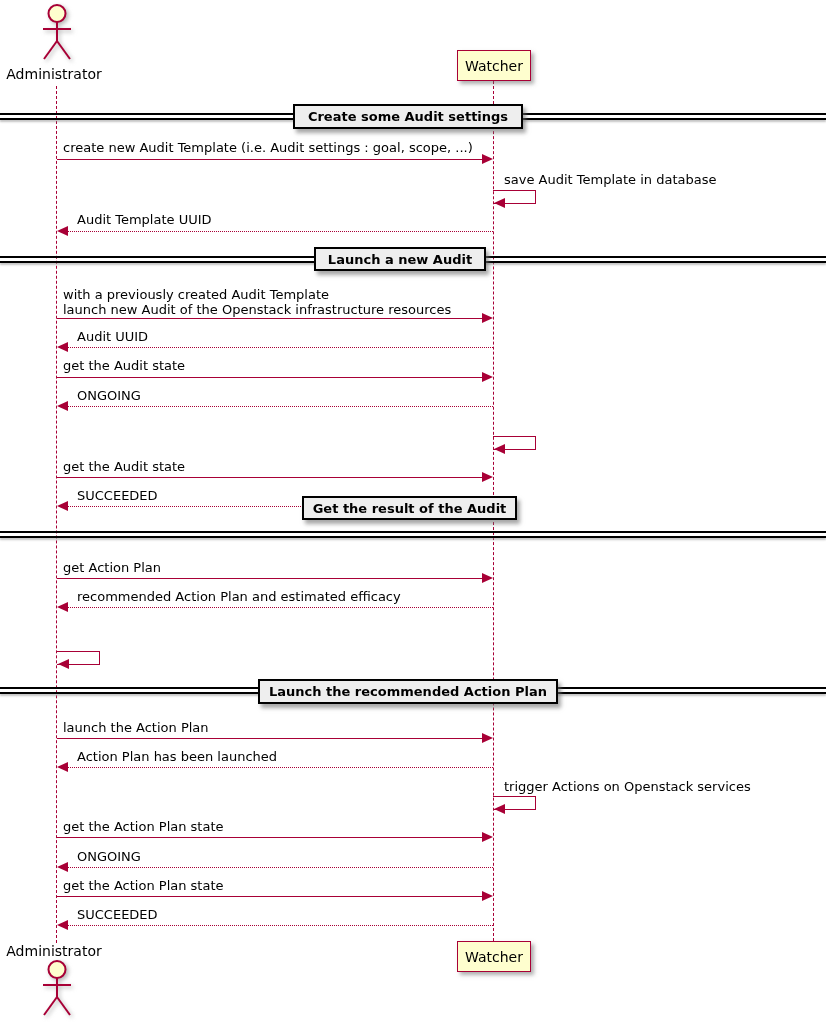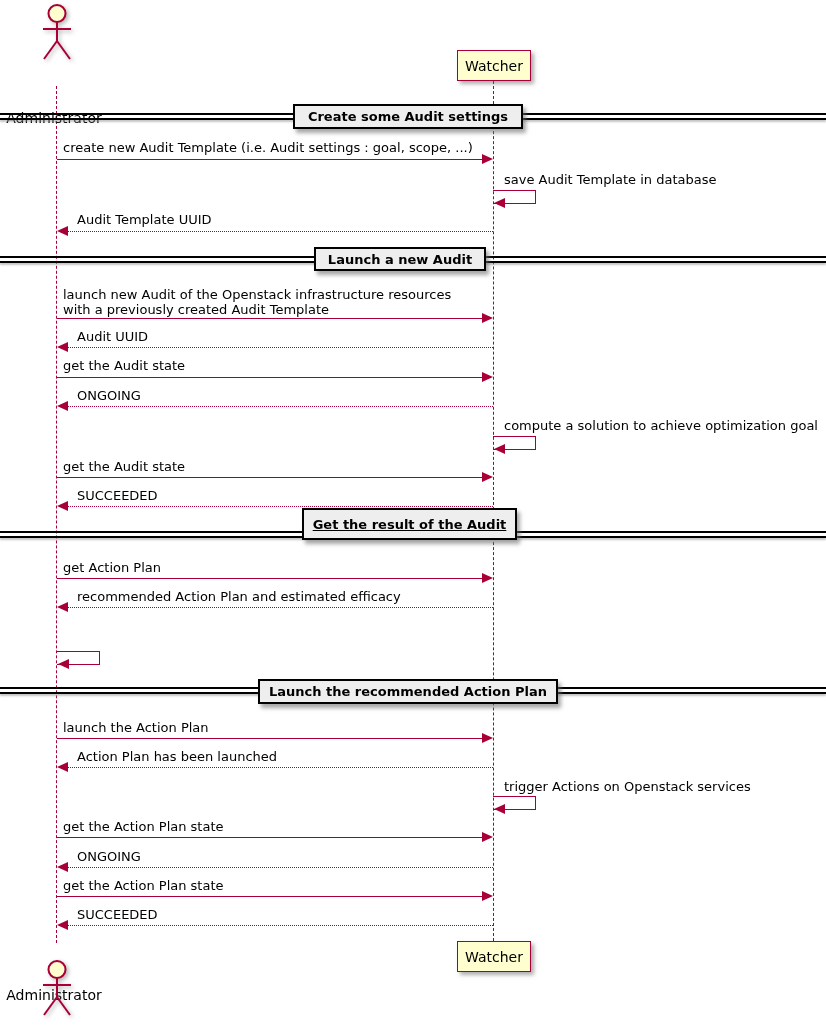--- a/index.html
+++ b/index.html
@@ -7,21 +7,21 @@
     position:relative;width:826px;height:1030px;background:#ffffff;
     font-family:"DejaVu Sans","Liberation Sans",sans-serif;
     font-size:13px;color:#000;overflow:hidden;
   }
   .lifeline{position:absolute;width:0;border-left:1px dashed #A80036;}
   .participant-box{
     position:absolute;background:#FEFECE;border:1.6px solid #A80036;
     display:flex;align-items:center;justify-content:center;font-size:14px;
     box-shadow:3px 3px 4px rgba(110,110,110,0.55);box-sizing:border-box;
   }
-  .actor-label{position:absolute;transform:translateX(-50%);font-size:14px;white-space:nowrap;margin-top:44px;}
+  .actor-label{position:absolute;transform:translateX(-50%);font-size:14px;white-space:nowrap;}
   .actor-figure{position:absolute;filter:drop-shadow(2.5px 2.5px 2px rgba(120,120,120,0.55));}
   .divider-line{
     position:absolute;left:0;width:826px;height:7px;box-sizing:border-box;
     border-top:2px solid #000;border-bottom:2px solid #000;
     box-shadow:0 2px 2px rgba(140,140,140,0.5);
   }
   .divider-box{
     position:absolute;background:#EEEEEE;border:2px solid #000;box-sizing:border-box;
     display:flex;align-items:center;justify-content:center;
     font-weight:bold;font-size:13px;white-space:nowrap;
@@ -74,52 +74,51 @@
   <div class="msg-text" style="left:77px;top:212px;">Audit Template UUID</div>
   <div class="arrow-line dotted" style="left:66px;top:231px;width:427px;"></div>
   <div class="head-l" style="left:57px;top:226px;"></div>
 
   <div class="divider-line" style="top:256px;"></div>
   <div class="divider-box" style="left:314px;top:247px;width:172px;height:24px;">
     <span>Launch a new Audit</span>
   </div>
 
   <div class="msg-text" style="left:63px;top:287px;">
+    <div>with a previously created Audit Template</div>
     <div>launch new Audit of the Openstack infrastructure resources</div>
-    <div>with a previously created Audit Template</div>
   </div>
   <div class="arrow-line" style="left:57px;top:318px;width:426px;"></div>
   <div class="head-r" style="left:482px;top:313px;"></div>
 
   <div class="msg-text" style="left:77px;top:329px;">Audit UUID</div>
   <div class="arrow-line dotted" style="left:66px;top:347px;width:427px;"></div>
   <div class="head-l" style="left:57px;top:342px;"></div>
 
   <div class="msg-text" style="left:63px;top:358px;">get the Audit state</div>
   <div class="arrow-line" style="left:57px;top:377px;width:426px;"></div>
   <div class="head-r" style="left:482px;top:372px;"></div>
 
   <div class="msg-text" style="left:77px;top:388px;">ONGOING</div>
   <div class="arrow-line dotted" style="left:66px;top:406px;width:427px;"></div>
   <div class="head-l" style="left:57px;top:401px;"></div>
 
-  <div class="msg-text" style="left:504px;top:418px;">compute a solution to achieve optimization goal</div>
   <div class="self-loop" style="left:493px;top:436px;"></div>
   <div class="head-l" style="left:494px;top:444px;"></div>
 
   <div class="msg-text" style="left:63px;top:459px;">get the Audit state</div>
   <div class="arrow-line" style="left:57px;top:477px;width:426px;"></div>
   <div class="head-r" style="left:482px;top:472px;"></div>
 
   <div class="msg-text" style="left:77px;top:488px;">SUCCEEDED</div>
   <div class="arrow-line dotted" style="left:66px;top:506px;width:427px;"></div>
   <div class="head-l" style="left:57px;top:501px;"></div>
 
   <div class="divider-line" style="top:531px;"></div>
-  <div class="divider-box" style="left:302px;top:508px;width:215px;height:32px;text-decoration:underline;">
+  <div class="divider-box" style="left:302px;top:496px;width:215px;height:24px;">
     <span>Get the result of the Audit</span>
   </div>
 
   <div class="msg-text" style="left:63px;top:560px;">get Action Plan</div>
   <div class="arrow-line" style="left:57px;top:578px;width:426px;"></div>
   <div class="head-r" style="left:482px;top:573px;"></div>
 
   <div class="msg-text" style="left:77px;top:589px;">recommended Action Plan and estimated efficacy</div>
   <div class="arrow-line dotted" style="left:66px;top:607px;width:427px;"></div>
   <div class="head-l" style="left:57px;top:602px;"></div>

